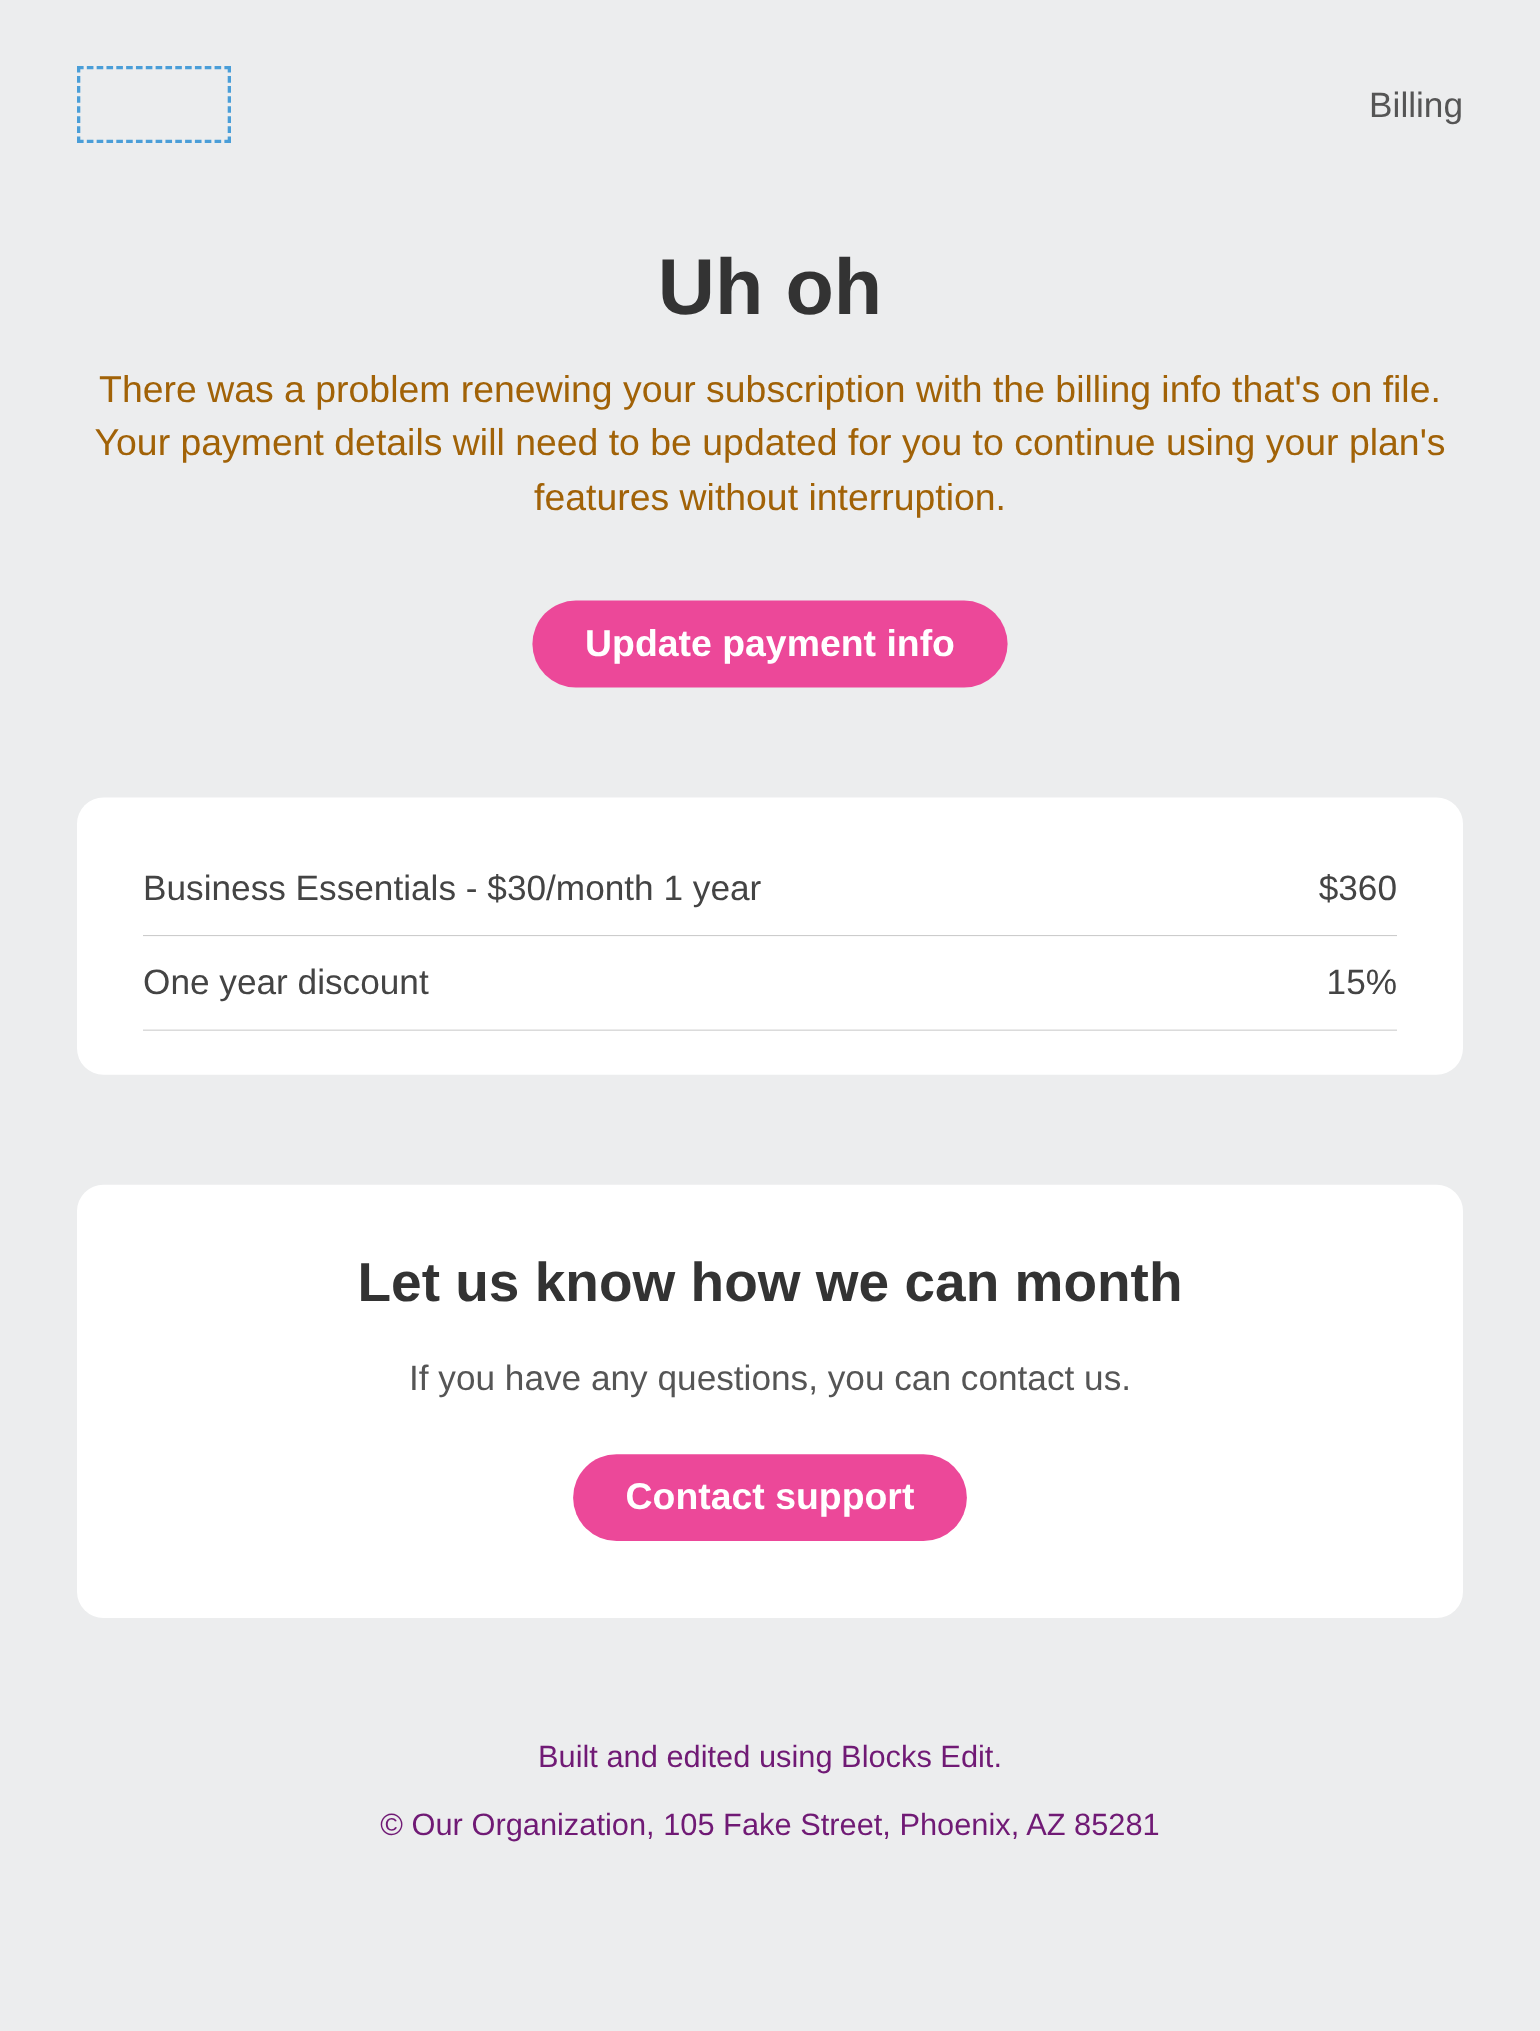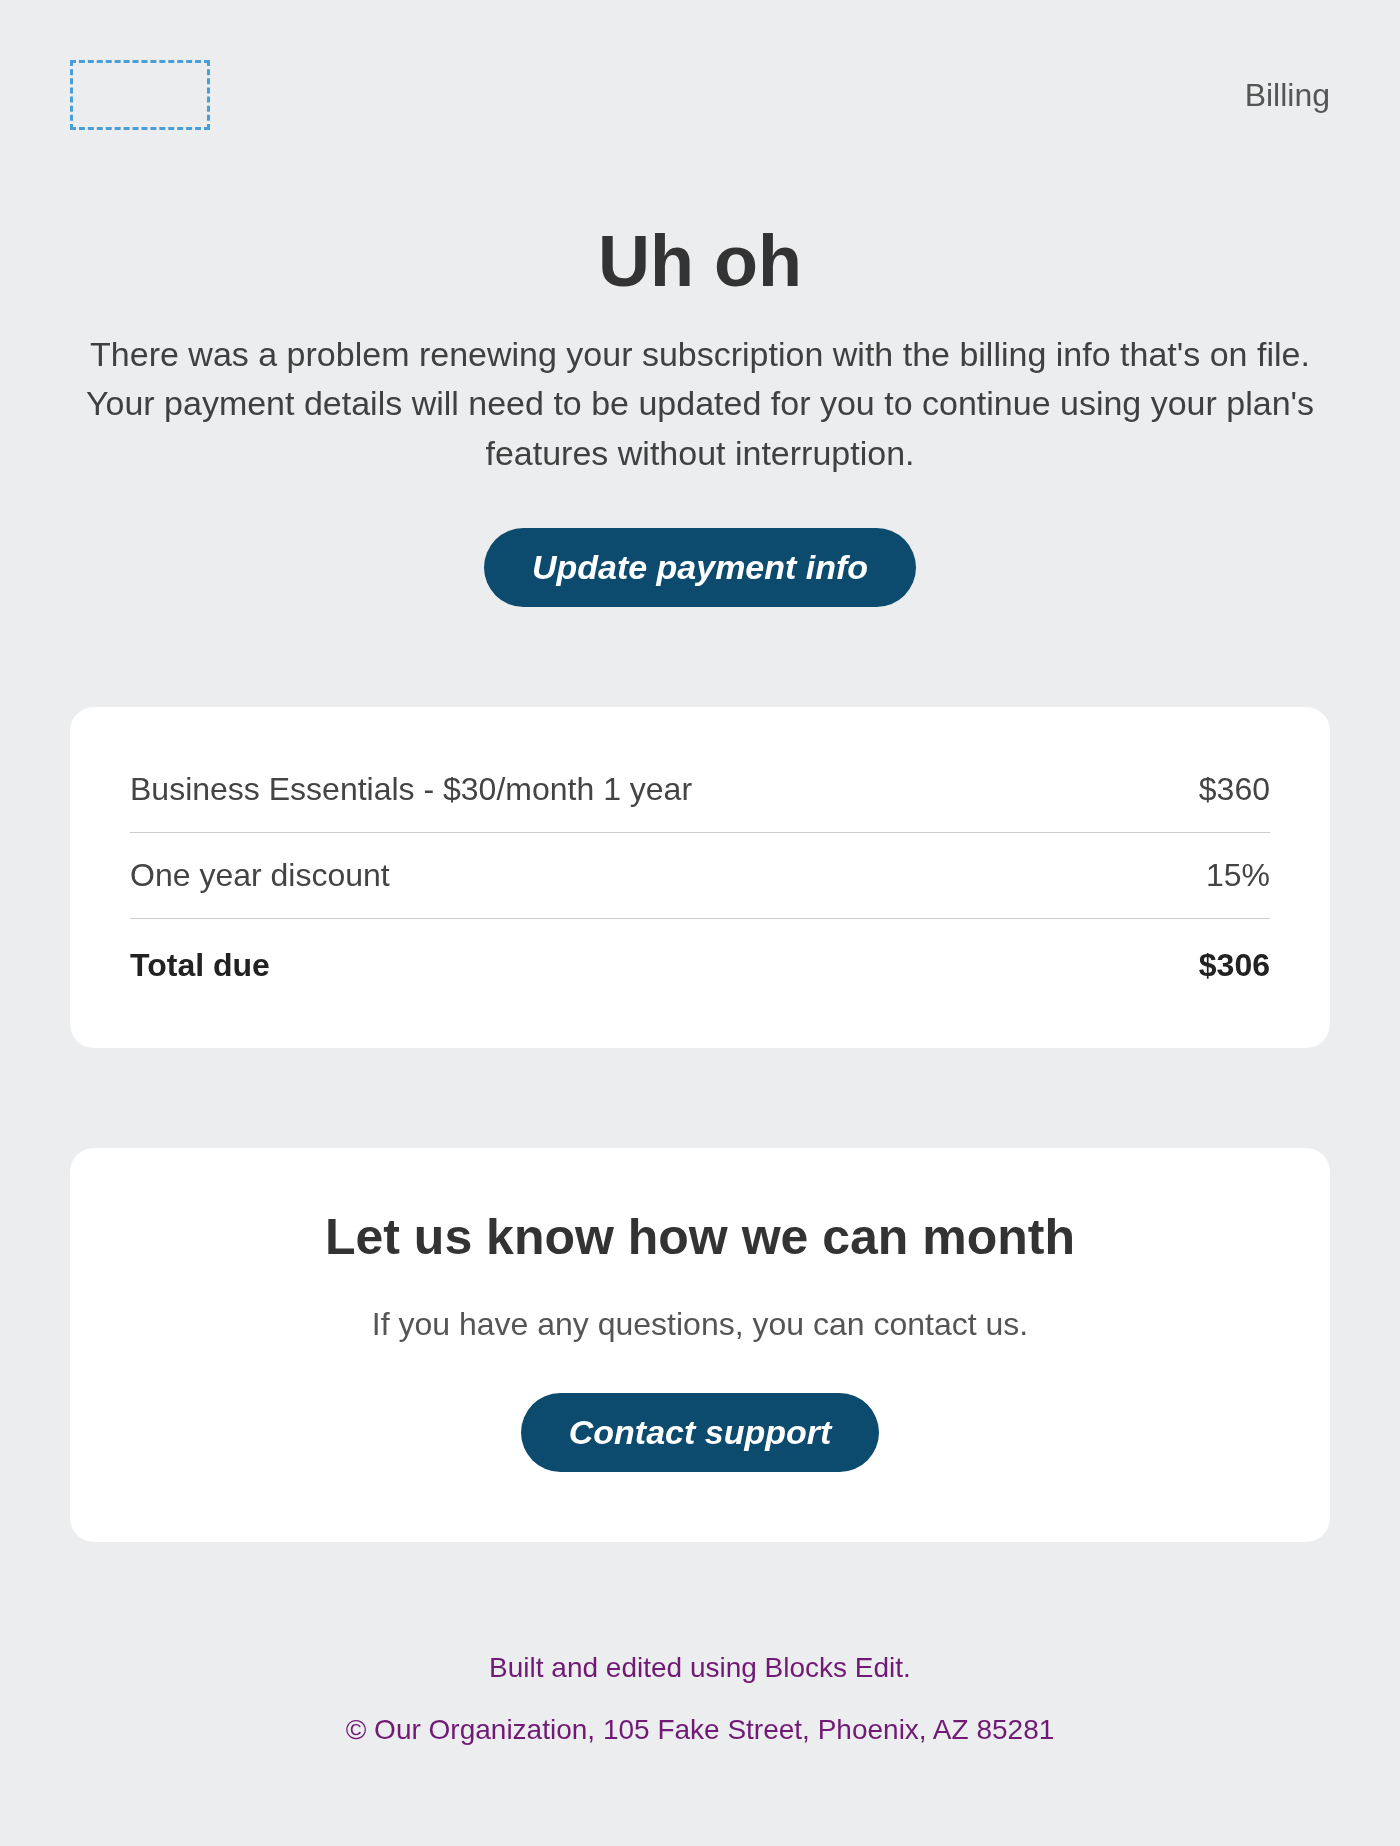--- a/index.html
+++ b/index.html
@@ -37,35 +37,34 @@
     }
     .hero-title {
       font-size: 72px;
       font-weight: 700;
       color: #333;
       margin-bottom: 28px;
     }
     .hero-body {
       font-size: 34px;
       line-height: 1.45;
-      color: #404040;
-      margin: 0 auto 50px;
+      color: #a16207;
+      margin: 0 auto 68px;
       max-width: 1240px;
     }
     .btn {
       display: inline-block;
-      background-color: #0c4a6e;
+      background-color: #ec4899;
       color: #fff;
       font-size: 34px;
       font-weight: 700;
       padding: 20px 48px;
       border-radius: 999px;
       border: none;
       cursor: pointer;
-      font-style: italic;
     }
     .card {
       background-color: #fff;
       border-radius: 24px;
       padding: 40px 60px;
       margin-bottom: 100px;
     }
     .billing-row {
       display: flex;
       justify-content: space-between;
@@ -125,24 +124,20 @@
 
 <div class="card">
   <div class="billing-row divider">
     <span>Business Essentials - $30/month 1 year</span>
     <span>$360</span>
   </div>
   <div class="billing-row divider">
     <span>One year discount</span>
     <span>15%</span>
   </div>
-  <div class="billing-row total">
-    <span>Total due</span>
-    <span>$306</span>
-  </div>
 </div>
 
 <div class="help-card">
   <h2 class="help-title">Let us know how we can month</h2>
   <p class="help-body">If you have any questions, you can contact us.</p>
   <button class="btn">Contact support</button>
 </div>
 
 <div class="footer">
   <p class="footer-line1">Built and edited using Blocks Edit.</p>

